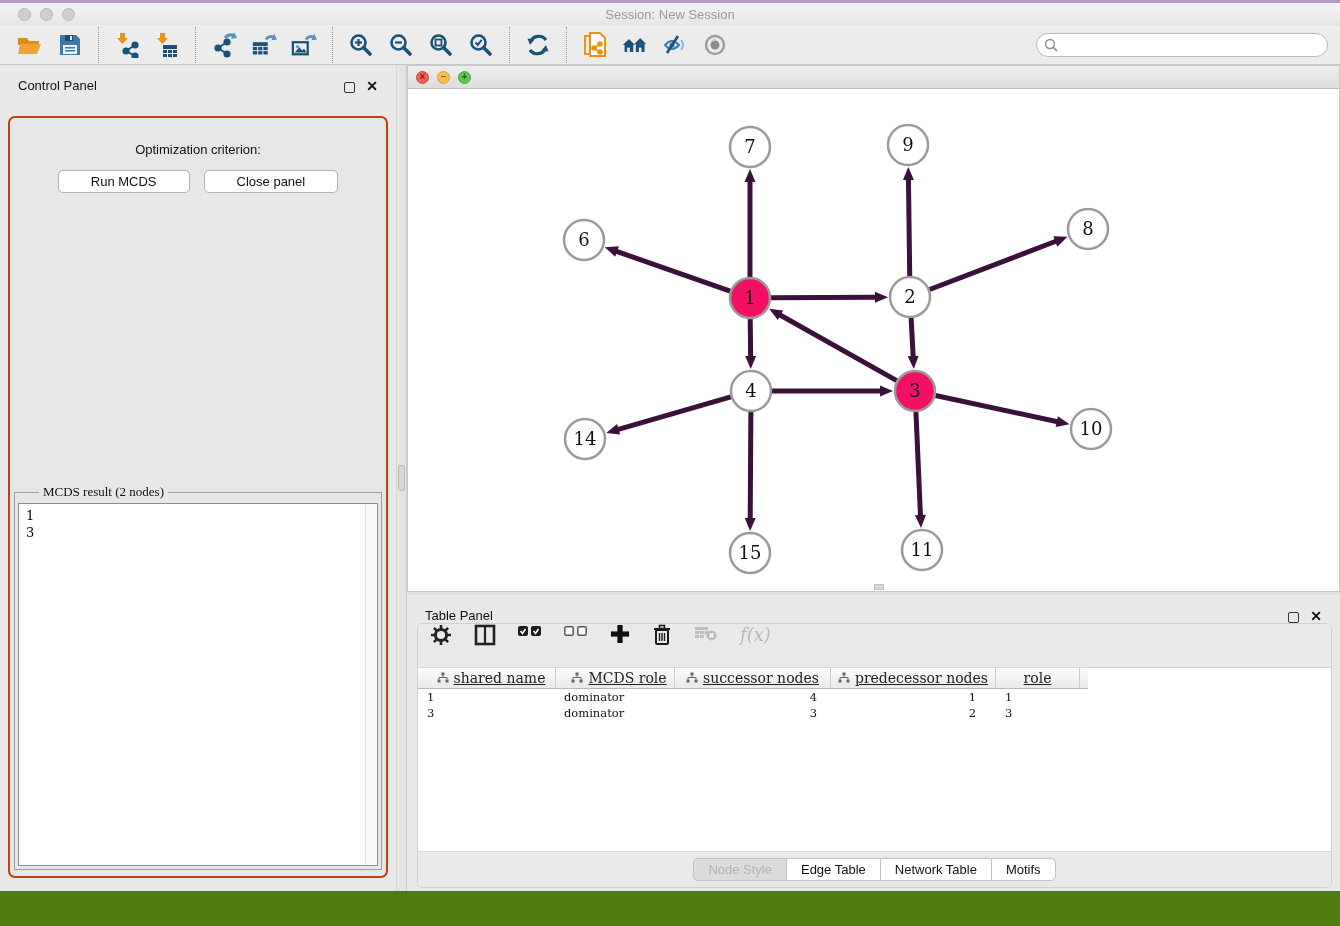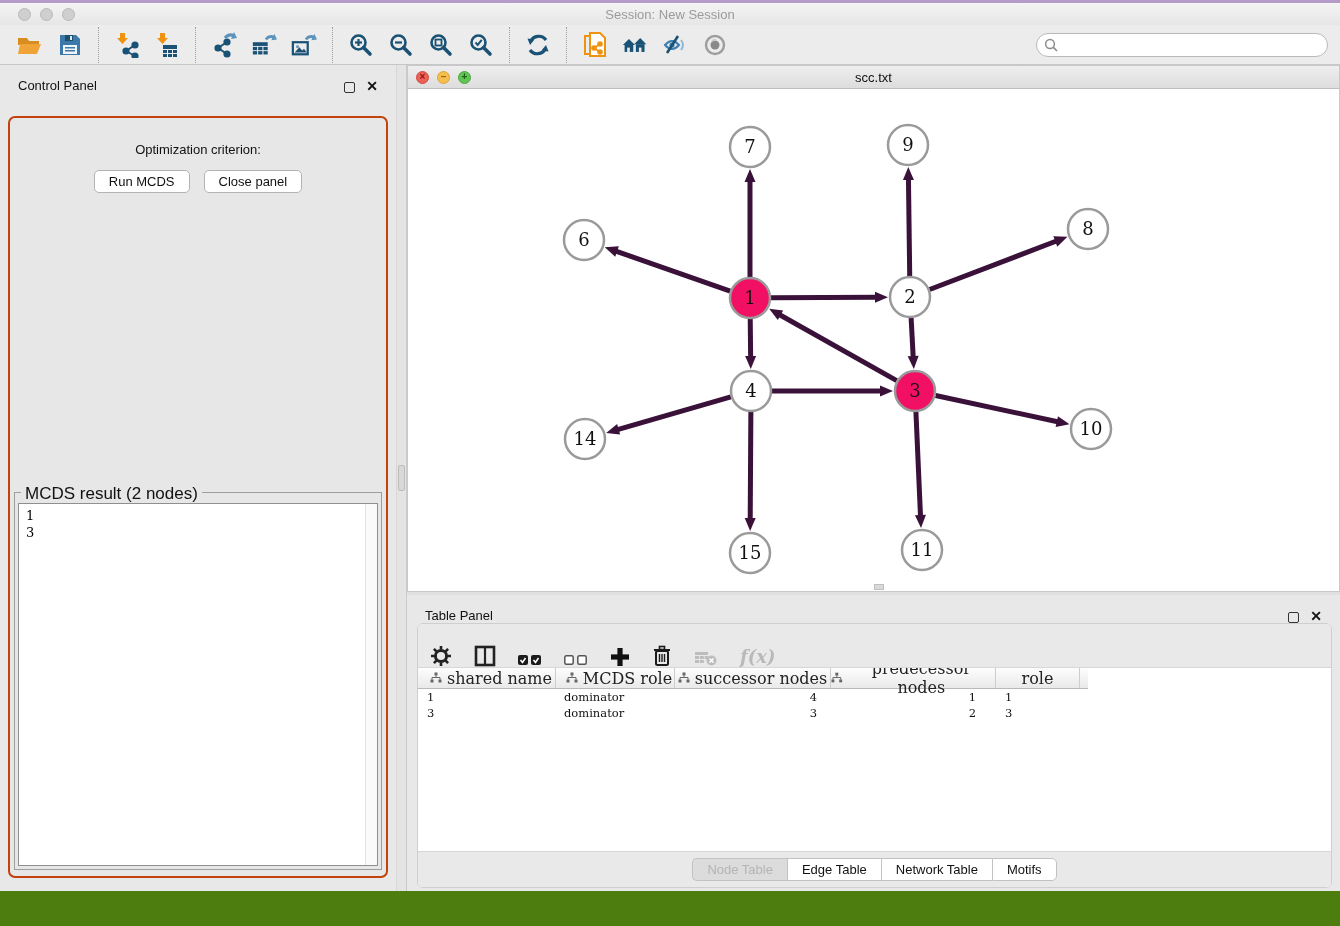--- a/index.html
+++ b/index.html
@@ -38,49 +38,49 @@
   .cp-tab:first-child { border-radius:5px 0 0 5px; }
   .cp-tab.sel { background:#dcdcdc; color:#b4b4b4; border-right:1px solid #c2c2c2; border-radius:0 5px 5px 0; }
   .cp-body { position:absolute; left:8px; right:8px; top:52px; bottom:13px; background:#e7e7e7; border:2px solid #c2410c; border-radius:7px; margin-top:-1px; display:flex; flex-direction:column; align-items:center; padding-top:24px; }
   .opt-label { font-size:13px; color:#111; }
   .combo { position:relative; margin-top:10px; width:312px; height:23px; background:#fff; border:1px solid #ababab; border-radius:5px; display:flex; align-items:center; padding-left:10px; font-size:13px; cursor:pointer; }
   .combo-arrows { position:absolute; right:7px; top:3px; display:flex; flex-direction:column; gap:2px; }
   .combo-arrows i { width:0; height:0; border-left:4px solid transparent; border-right:4px solid transparent; }
   .combo-arrows i.up { border-bottom:5px solid #444; }
   .combo-arrows i.dn { border-top:5px solid #444; }
   .btn-row { display:flex; gap:14px; margin-top:13px; }
-  .pbtn { font-size:13px; padding:3px 14px; background:#fff; border:1px solid #b3b3b3; border-radius:5px; cursor:pointer; color:#111; }
+  .pbtn { font-size:13px; padding:3px 32px; background:#fff; border:1px solid #b3b3b3; border-radius:5px; cursor:pointer; color:#111; }
 
   .groupbox { position:relative; margin-top:auto; margin-bottom:6px; width:368px; height:378px; border:1px solid #9e9e9e; }
-  .groupbox-legend { position:absolute; top:-9px; left:6px; background:#e7e7e7; padding:0 4px; font-size:17px; color:#111; }
+  .groupbox-legend { position:absolute; top:-9px; left:24px; background:#e7e7e7; padding:0 4px; font-size:13px; color:#111;font-family:Liberation Serif, serif; }
   .result-area { position:absolute; left:3px; right:3px; top:10px; bottom:3px; background:#fff; border:1px solid #8f8f8f; font-family:"DejaVu Serif",serif; font-size:13px; line-height:17px; padding:3px 0 0 7px; overflow:hidden; }
   .result-scroll { position:absolute; right:0; top:0; bottom:0; width:12px; background:#fafafa; border-left:1px solid #e3e3e3; }
 
   
   .net-window { position:absolute; left:0; right:0; top:0; height:527px; background:#fff; border:1px solid #c9c9c9; }
   .net-titlebar { position:relative; height:23px; background:linear-gradient(#eeeeee,#dddddd); border-bottom:1px solid #bfbfbf; display:flex; align-items:center; }
   .mac { width:13px; height:13px; border-radius:50%; margin-left:8px; display:flex; align-items:center; justify-content:center; font-size:10px; font-weight:bold; line-height:1; cursor:pointer; }
   .mac.red { background:#ee6156; border:1px solid #cf4a3e; color:#8c1710; }
   .mac.yel { background:#f5bf4f; border:1px solid #dba339; color:#96621a; }
   .mac.grn { background:#61c455; border:1px solid #4aa73c; color:#1d6417; }
   .net-title { position:absolute; left:0; right:0; text-align:center; font-size:13px; color:#111; }
   .net-canvas { position:absolute; left:0; right:0; top:24px; bottom:0; background:#fff; overflow:hidden; }
   .net-handle { position:absolute; bottom:1px; left:50%; width:10px; height:6px; background:#d9d9d9; border:1px solid #c0c0c0; }
 
   .hsplit { position:absolute; left:0; right:0; top:527px; height:3px; background:#e0e0e0; }
 
   
   .table-panel { position:absolute; left:0; right:0; top:530px; bottom:0; background:#e8e8e8; }
   .tp-card { position:absolute; left:10px; right:8px; top:28px; bottom:3px; border:1px solid #cfcfcf; border-radius:6px; background:#fff; display:flex; flex-direction:column; overflow:hidden; }
-  .tp-toolbar { height:44px; background:#e9e9e9; border-bottom:1px solid #d7d7d7; display:flex; align-items:flex-end; padding-left:12px; gap:22px;font-weight:bold; }
+  .tp-toolbar { height:44px; background:#e9e9e9; border-bottom:1px solid #d7d7d7; display:flex; align-items:flex-start; padding-left:12px; gap:22px; }
   .tp-ic { display:flex; align-items:center; justify-content:center; cursor:pointer; }
   .fx { font-family:"DejaVu Serif",serif; font-style:italic; font-size:18px; color:#b9b9b9; }
   .tbl { flex:1; background:#fff; overflow:hidden; }
   .tbl-head { display:flex; height:21px; background:linear-gradient(#fdfdfd,#e9e9e9); border-bottom:1px solid #b9b9b9; width:670px; }
-  .th { display:flex; align-items:center; justify-content:center; gap:5px; font-family:"DejaVu Serif",serif; font-size:16px; color:#222; border-right:1px solid #cdcdcd; cursor:pointer; }
+  .th { display:flex; align-items:center; justify-content:center; gap:5px; font-family:"DejaVu Serif",serif; font-size:14px; color:#222; border-right:1px solid #cdcdcd; cursor:pointer;text-decoration:underline; }
   .tbl-row { display:flex; height:16px; align-items:center; }
   .td { font-family:"DejaVu Serif",serif; font-size:11.5px; color:#111; overflow:hidden; white-space:nowrap; }
   .c0 { width:138px; padding-left:9px; }
   .c1 { width:119px; padding-left:8px; }
   .c2 { width:156px; text-align:right; padding-right:14px; }
   .c3 { width:165px; text-align:right; padding-right:20px; }
   .c4 { width:84px; padding-left:9px; }
   .tp-bottom { height:36px; background:#e9e9e9; border-top:1px solid #d7d7d7; display:flex; align-items:center; justify-content:center; }
   .bt-tabs { display:flex; }
   .bt-tab { font-size:13px; padding:3px 14px; background:#fff; border:1px solid #c2c2c2; border-right:none; color:#111; cursor:pointer; }
@@ -307,21 +307,20 @@
       <span class="vsplit-handle"></span>
     </div>
 
     <div class="right-col">
 
       <div class="net-window">
         <div class="net-titlebar">
           <span class="mac red">×</span>
           <span class="mac yel">–</span>
           <span class="mac grn">+</span>
-          <span class="net-title">scc.txt</span>
         </div>
         <div class="net-canvas">
           <svg width="931" height="503" viewBox="0 0 931 503">
               <line x1="342" y1="187" x2="342" y2="90" stroke="#3A1139" stroke-width="5"></line>
               <polygon points="342,79 347.5,92 336.5,92" fill="#3A1139"></polygon>
               <line x1="322.1752536154717" y1="201.07328138371903" x2="207.153172889973" y2="160.8848435398701" stroke="#3A1139" stroke-width="5"></line>
               <polygon points="196.76878192664867,157.2565623599134 210.85538456419212,156.35233554547278 207.22710338423545,166.73672650879712" fill="#3A1139"></polygon>
               <line x1="362.9995898557659" y1="207.86875256340147" x2="469.0006445123679" y2="207.2062459717977" stroke="#3A1139" stroke-width="5"></line>
               <polygon points="480.0004296749119,207.1374973145318 467.03505790235647,212.71863830893625 466.96630924509054,201.71885314639218" fill="#3A1139"></polygon>
               <line x1="342.2257933988396" y1="228.99878609208258" x2="342.6451818018235" y2="268.0019075695845" stroke="#3A1139" stroke-width="5"></line>
@@ -515,21 +514,21 @@
                   <span class="td c0">3</span>
                   <span class="td c1">dominator</span>
                   <span class="td c2">3</span>
                   <span class="td c3">2</span>
                   <span class="td c4">3</span>
                 </div>
               </div>
           </div>
           <div class="tp-bottom">
             <div class="bt-tabs">
-              <span class="bt-tab sel">Node Table</span>
+              <span class="bt-tab sel">Node Style</span>
               <span class="bt-tab">Edge Table</span>
               <span class="bt-tab">Network Table</span>
               <span class="bt-tab">Motifs</span>
             </div>
           </div>
         </div>
       </div>
 
     </div>
   </div>

